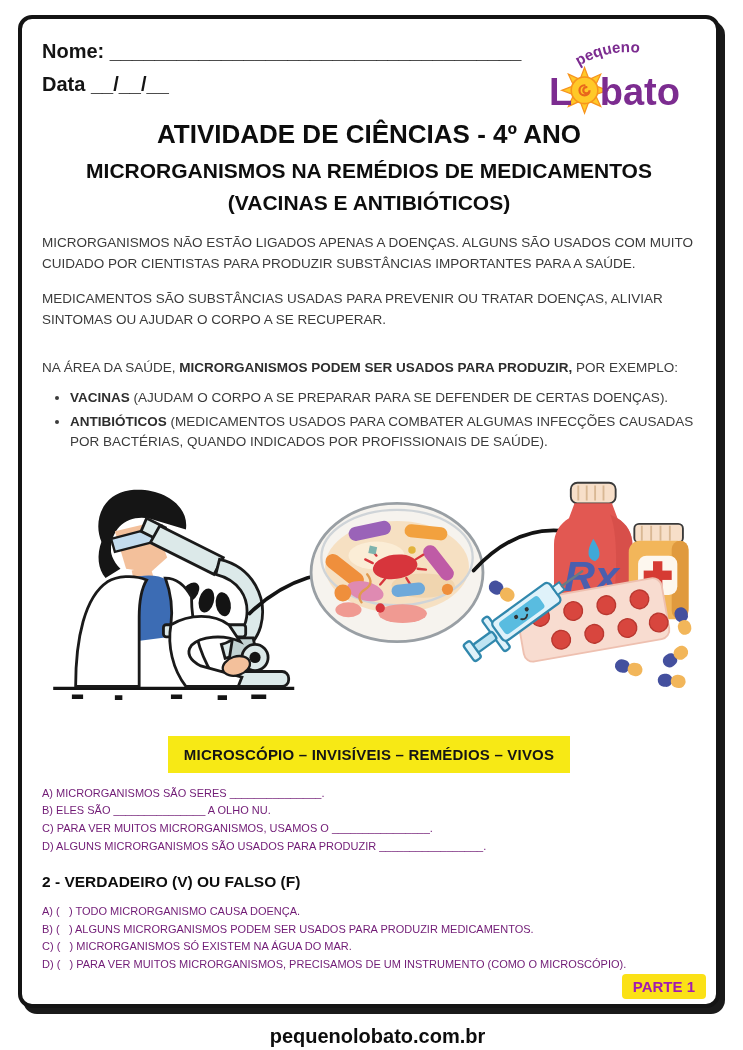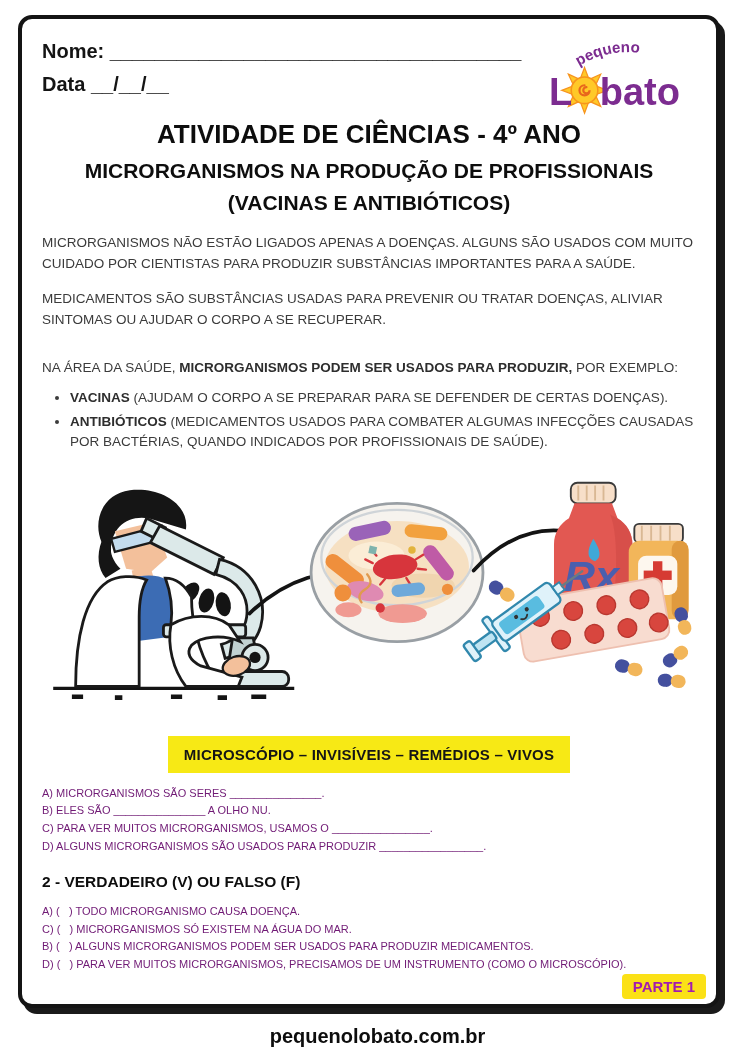--- a/index.html
+++ b/index.html
@@ -95,21 +95,21 @@
         <path d="M64 84 a8 8 0 1 0 8 8 a5 5 0 1 1 -5 -5" stroke="#e8671c" stroke-width="3.5" fill="none" stroke-linecap="round"></path>
       </g>
       <text x="8" y="116" font-size="60" font-weight="800" fill="#7c2c90">L</text>
       <text x="88" y="116" font-size="60" font-weight="800" fill="#7c2c90">bato</text>
     </svg>
   </div>
 
   
   <div class="title">ATIVIDADE DE CIÊNCIAS - 4º ANO</div>
   <div class="subtitle">
-    <div>MICRORGANISMOS NA PRODUÇÃO DE PROFISSIONAIS</div>
+    <div>MICRORGANISMOS NA REMÉDIOS DE MEDICAMENTOS</div>
     <div>(VACINAS E ANTIBIÓTICOS)</div>
   </div>
 
   
   <p class="para">MICRORGANISMOS NÃO ESTÃO LIGADOS APENAS A DOENÇAS. ALGUNS SÃO USADOS COM MUITO CUIDADO POR CIENTISTAS PARA PRODUZIR SUBSTÂNCIAS IMPORTANTES PARA A SAÚDE.</p>
   <p class="para">MEDICAMENTOS SÃO SUBSTÂNCIAS USADAS PARA PREVENIR OU TRATAR DOENÇAS, ALIVIAR SINTOMAS OU AJUDAR O CORPO A SE RECUPERAR.</p>
   <p class="para gap-lg"><span>NA ÁREA DA SAÚDE, </span><span class="bold-inline">MICRORGANISMOS PODEM SER USADOS PARA PRODUZIR,</span><span> POR EXEMPLO:</span></p>
 
   <ul class="bullets">
     <li><span class="bold-inline">VACINAS</span><span> (AJUDAM O CORPO A SE PREPARAR PARA SE DEFENDER DE CERTAS DOENÇAS).</span></li>
@@ -281,21 +281,21 @@
     <div class="q-line">A) MICRORGANISMOS SÃO SERES _______________.</div>
     <div class="q-line">B) ELES SÃO _______________ A OLHO NU.</div>
     <div class="q-line">C) PARA VER MUITOS MICRORGANISMOS, USAMOS O ________________.</div>
     <div class="q-line">D) ALGUNS MICRORGANISMOS SÃO USADOS PARA PRODUZIR _________________.</div>
   </div>
 
   
   <div class="sec-h s2">2 - VERDADEIRO (V) OU FALSO (F)</div>
   <div class="q-block">
     <div class="q-line">A) (   ) TODO MICRORGANISMO CAUSA DOENÇA.</div>
+    <div class="q-line">B) (   ) ALGUNS MICRORGANISMOS PODEM SER USADOS PARA PRODUZIR MEDICAMENTOS.</div>
     <div class="q-line">C) (   ) MICRORGANISMOS SÓ EXISTEM NA ÁGUA DO MAR.</div>
-    <div class="q-line">B) (   ) ALGUNS MICRORGANISMOS PODEM SER USADOS PARA PRODUZIR MEDICAMENTOS.</div>
     <div class="q-line">D) (   ) PARA VER MUITOS MICRORGANISMOS, PRECISAMOS DE UM INSTRUMENTO (COMO O MICROSCÓPIO).</div>
   </div>
 
   <span class="badge">PARTE 1</span>
 </div>
 
 <div class="site-footer">pequenolobato.com.br</div>
 
 </body></html>

